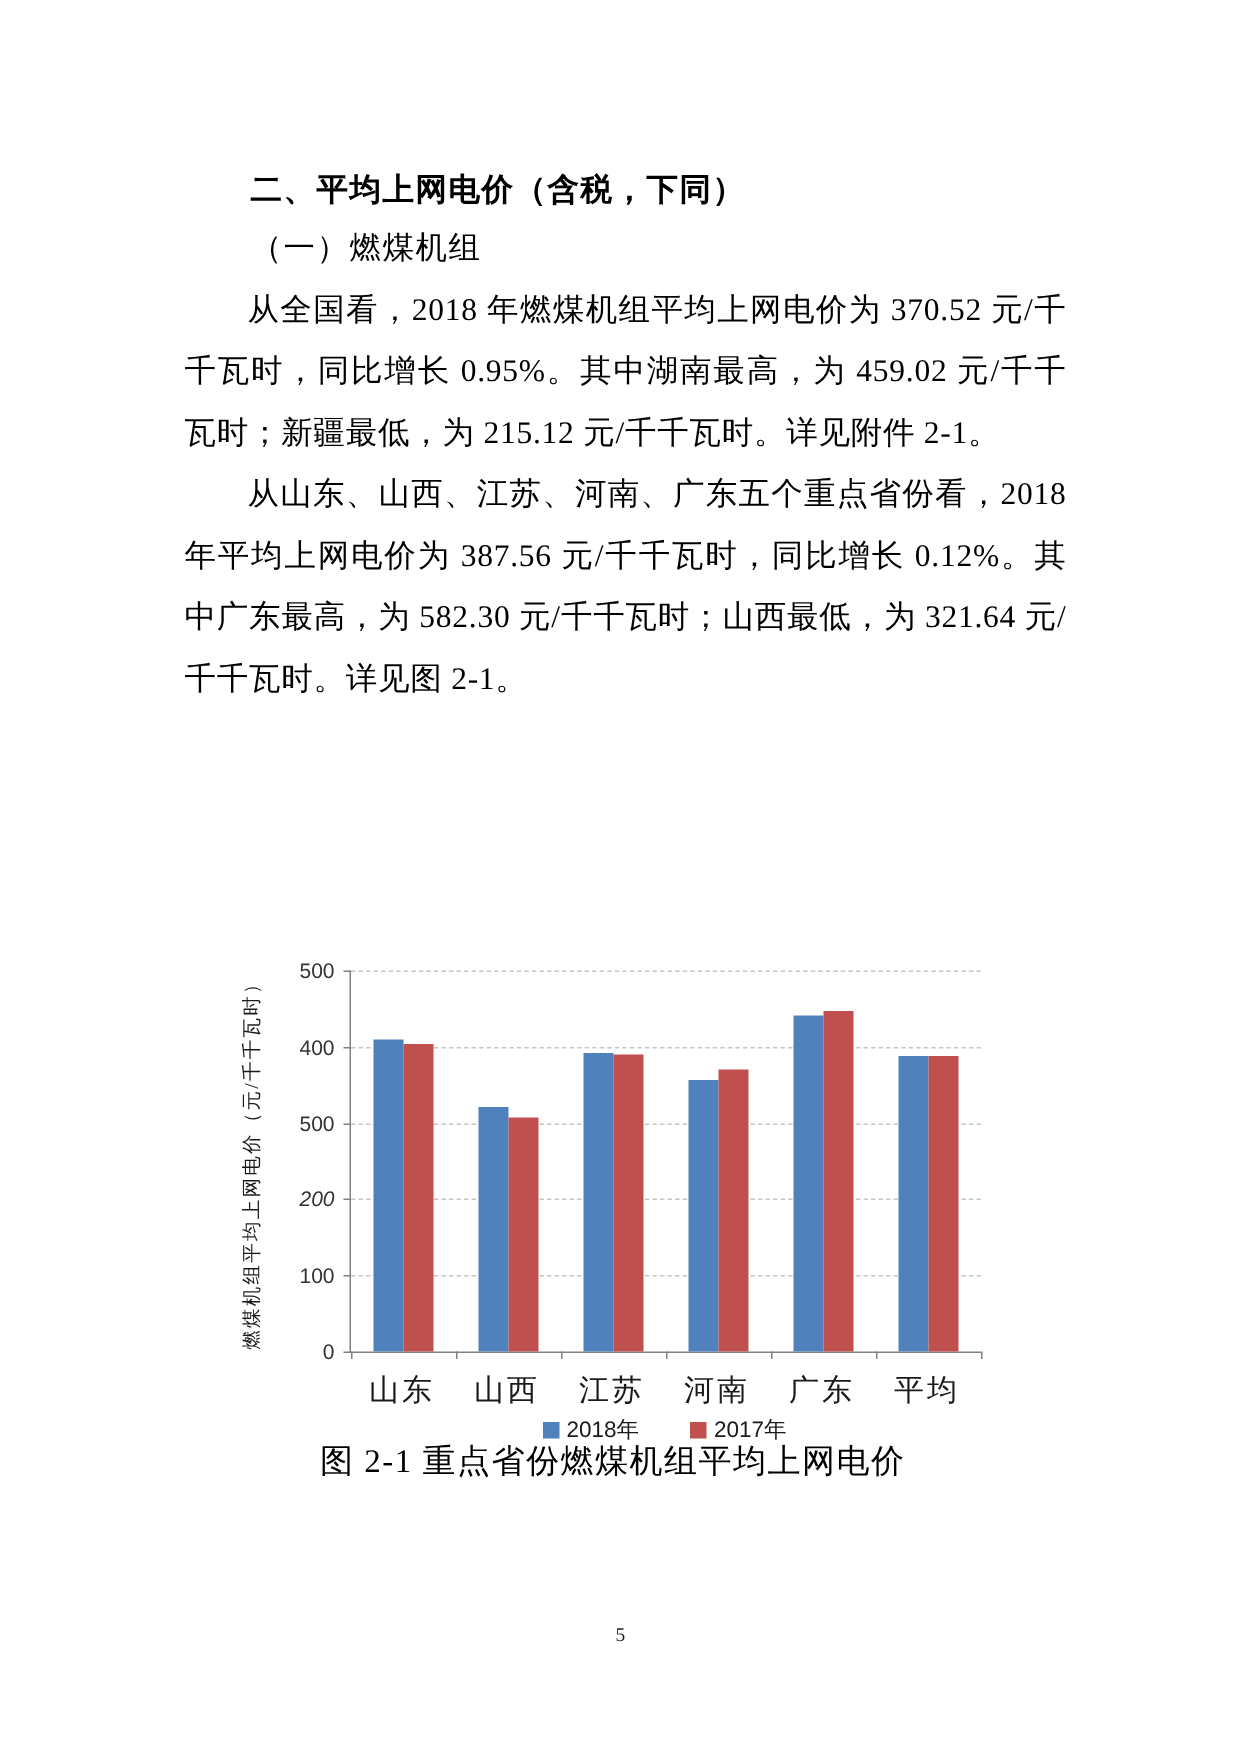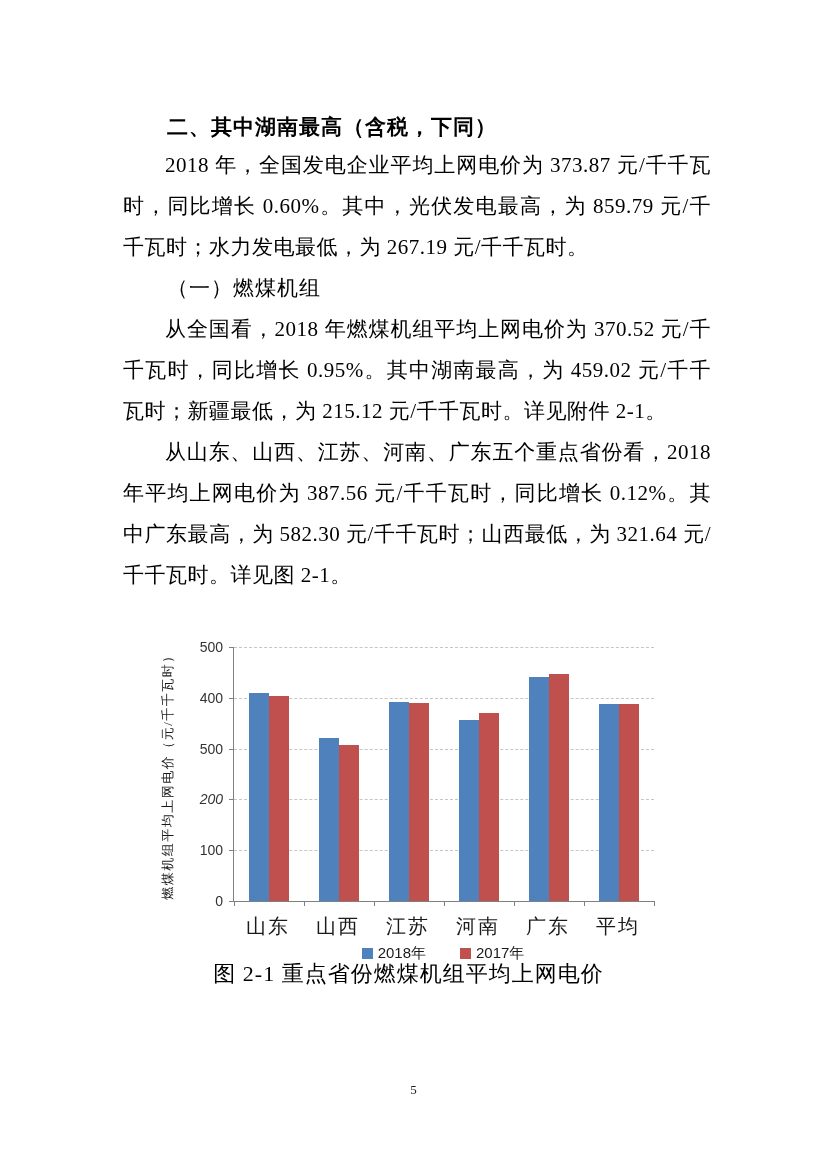--- a/index.html
+++ b/index.html
@@ -83,22 +83,21 @@
     position:absolute;left:0;top:1082px;width:827px;text-align:center;
     font-size:13px;color:#1a1a1a;
   }
 </style>
 </head>
 <body>
 
 <div class="page">
 
   <div class="content">
-    <h1 class="doc-heading">二、其中湖南最高（含税，下同）</h1>
-    <p class="para">2018 年，全国发电企业平均上网电价为 373.87 元/千千瓦时，同比增长 0.60%。其中，光伏发电最高，为 859.79 元/千千瓦时；水力发电最低，为 267.19 元/千千瓦时。</p>
+    <h1 class="doc-heading">二、平均上网电价（含税，下同）</h1>
     <h2 class="sub-heading">（一）燃煤机组</h2>
     <p class="para">从全国看，2018 年燃煤机组平均上网电价为 370.52 元/千千瓦时，同比增长 0.95%。其中湖南最高，为 459.02 元/千千瓦时；新疆最低，为 215.12 元/千千瓦时。详见附件 2-1。</p>
     <p class="para">从山东、山西、江苏、河南、广东五个重点省份看，2018 年平均上网电价为 387.56 元/千千瓦时，同比增长 0.12%。其中广东最高，为 582.30 元/千千瓦时；山西最低，为 321.64 元/千千瓦时。详见图 2-1。</p>
   </div>
 
   <div class="chart">
     <div class="ylabel-box">
       <span>燃煤机组平均上网电价（元/千千瓦时）</span>
     </div>
     <div class="yticks">

